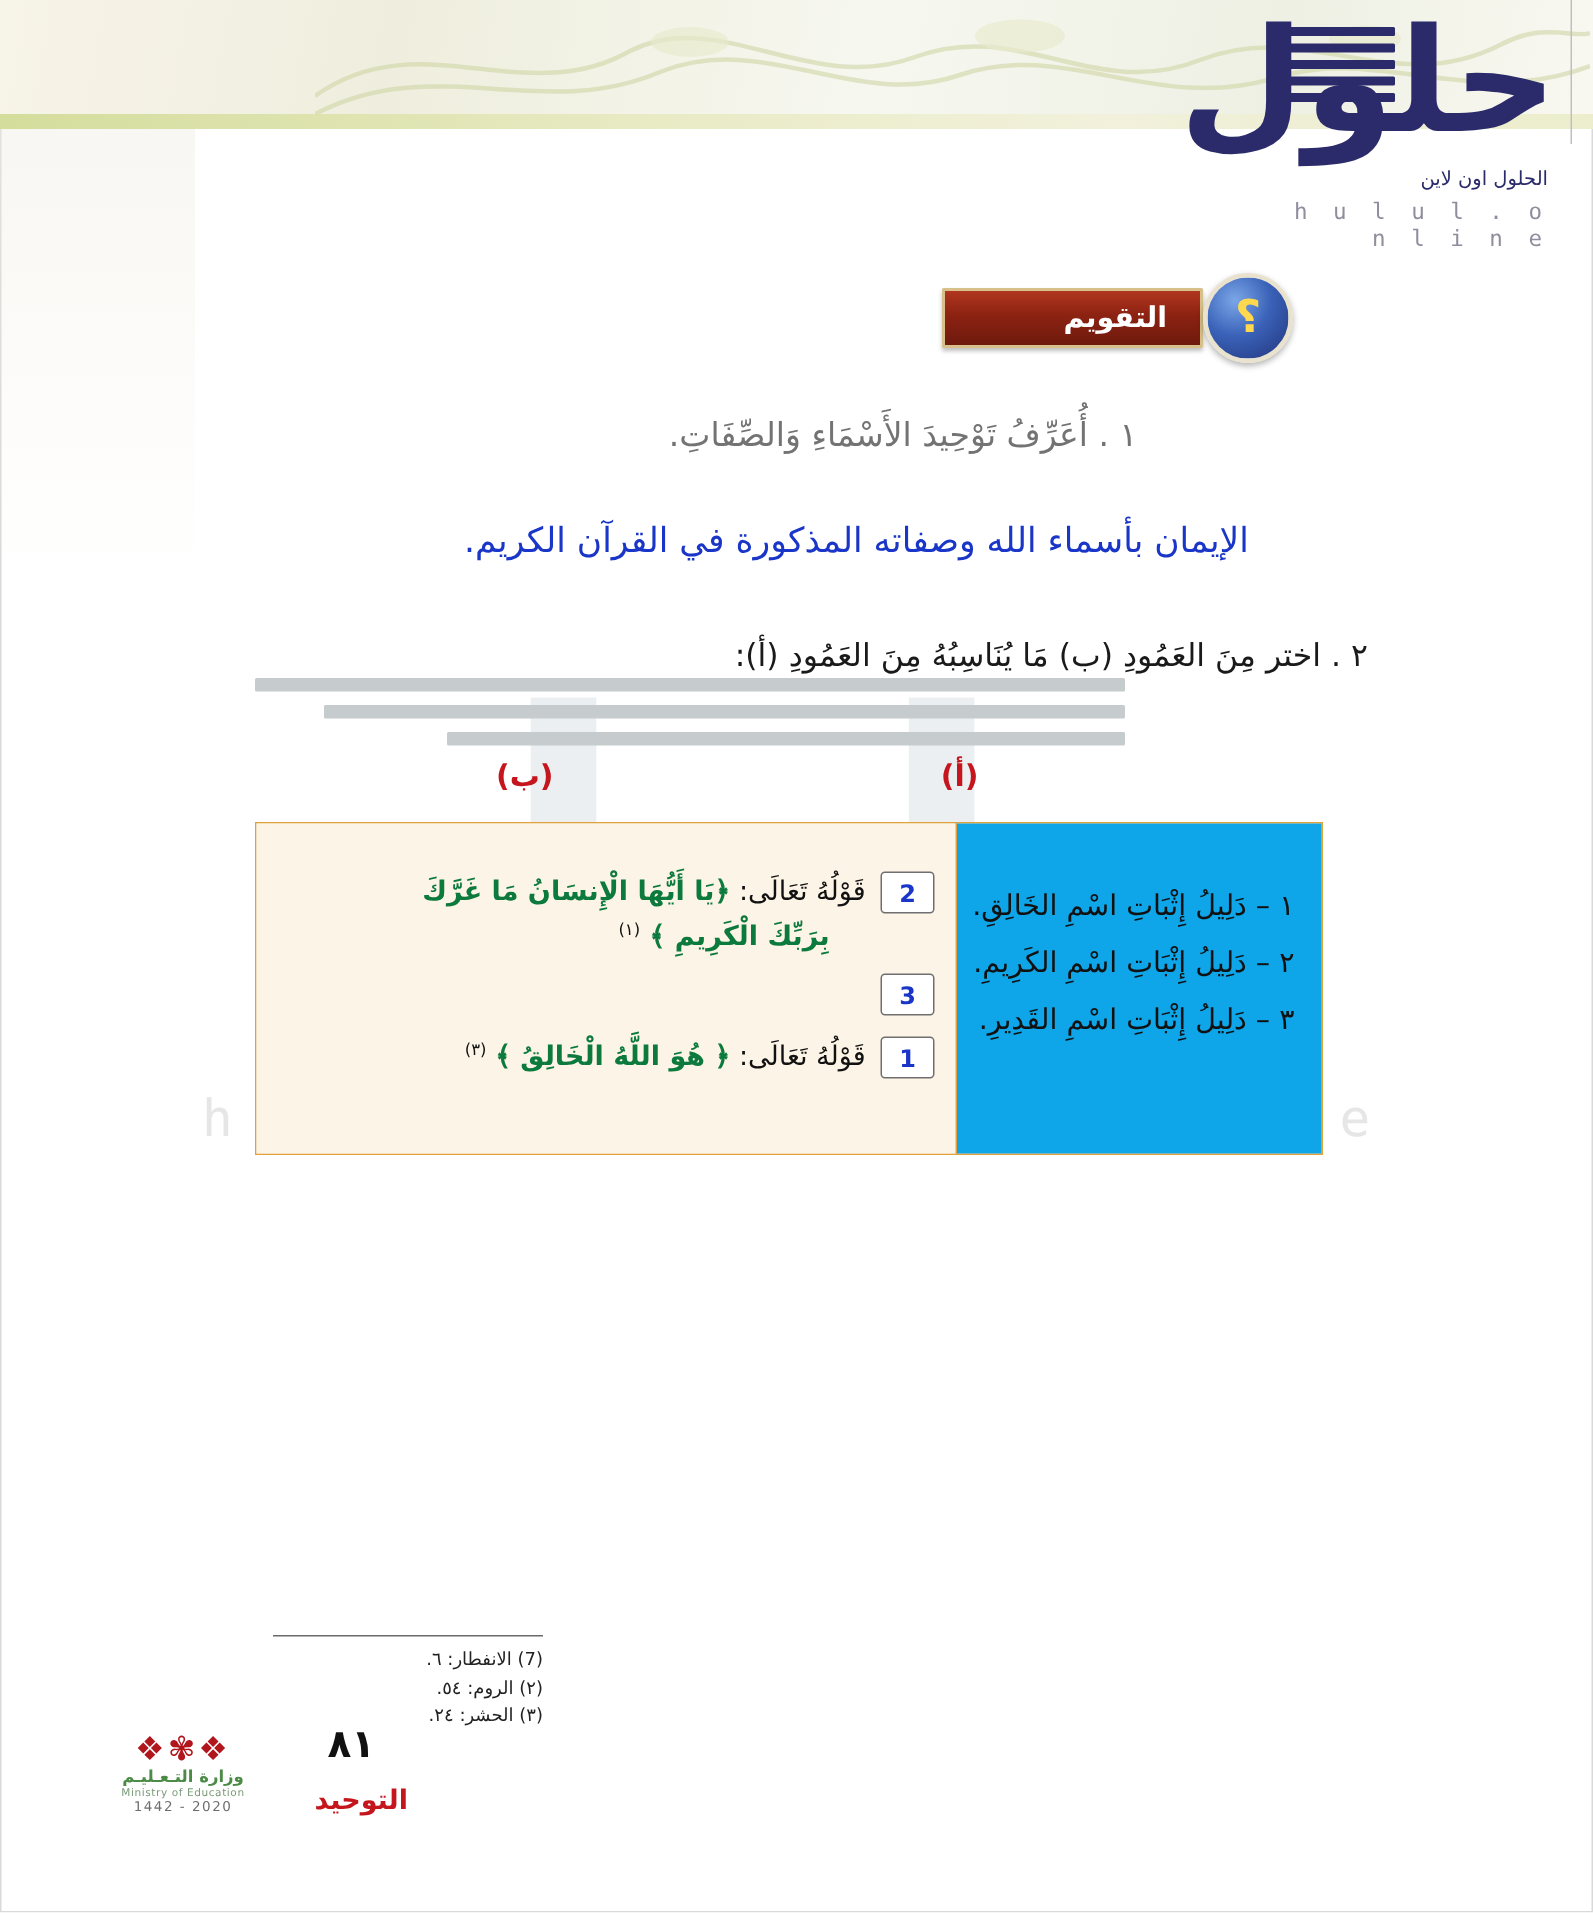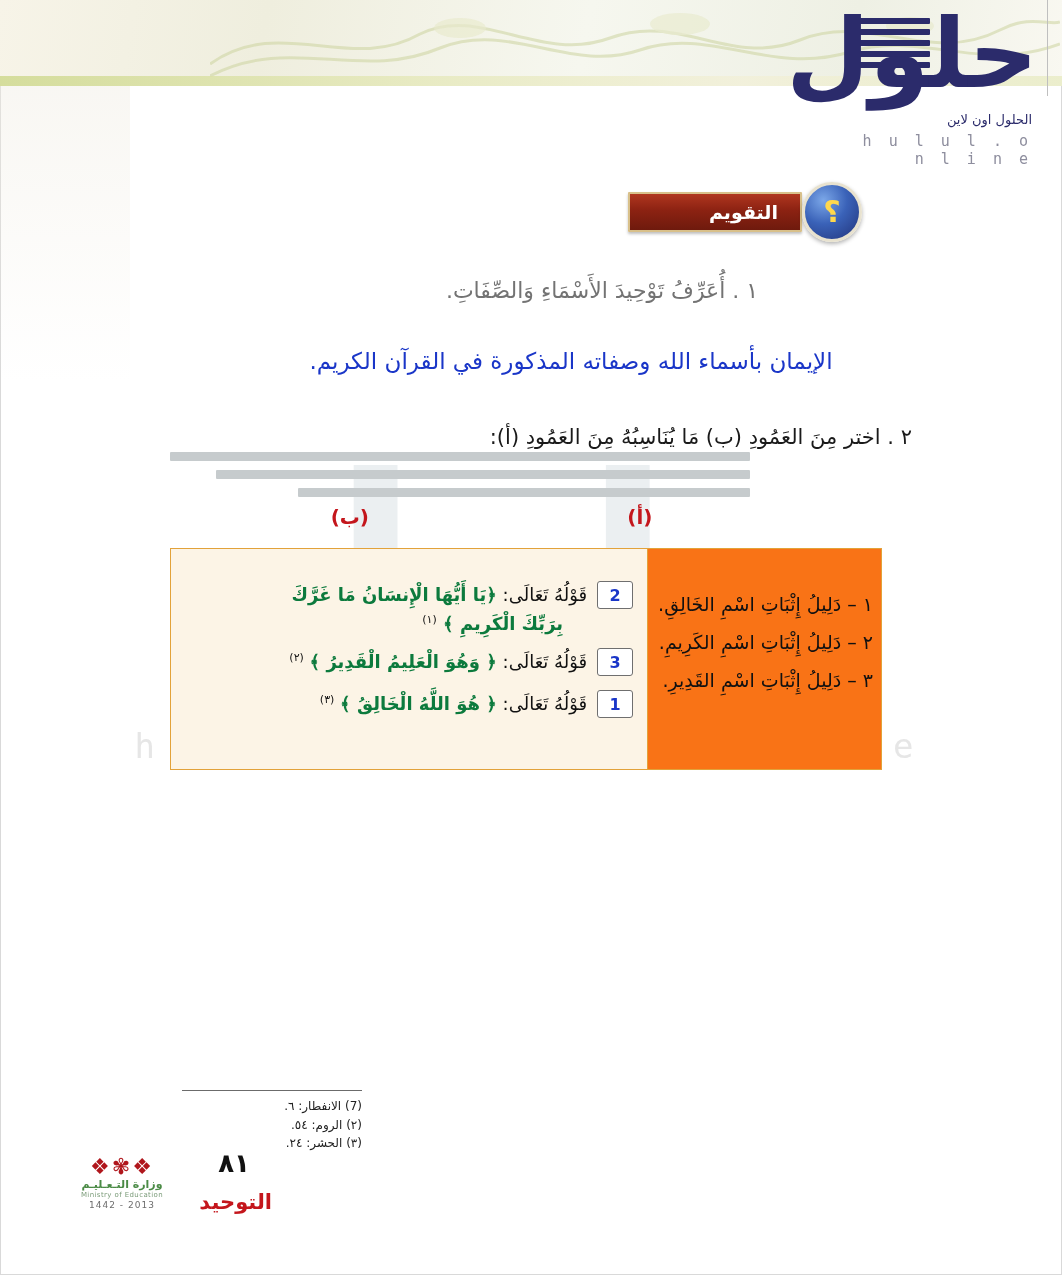--- a/index.html
+++ b/index.html
@@ -137,24 +137,24 @@
   .tbl-head .cell.left-col{flex:0 0 62%;}
 
   .tbl{
     position:absolute;right:180px;top:548px;width:712px;height:222px;
     border:1px solid #e2a23a;
     background:#fdf3e3;
     display:flex;direction:rtl;box-sizing:border-box;
   }
   .col-a{
     flex:0 0 31%;
-    background:#f97316;
+    background:#0ea5e9;
     border-left:1px solid #e2a23a;
     box-sizing:border-box;
-    padding:44px 8px 0 10px;
+    padding:44px 18px 0 10px;
     display:flex;flex-direction:column;gap:16px;
     align-items:flex-start;
   }
   .col-a .item{font-size:19px;color:#111;direction:rtl;white-space:nowrap;}
   .col-b{
     flex:1;background:#fcf4e6;padding:32px 14px 0 14px;box-sizing:border-box;
     display:flex;flex-direction:column;gap:14px;
   }
   .row-b{display:flex;align-items:flex-start;direction:rtl;gap:10px;}
   .num-box{
@@ -176,21 +176,21 @@
     position:absolute;right:700px;top:1090px;width:180px;text-align:right;direction:rtl;
   }
   .fn hr{border:none;border-top:1px solid #6b6b6b;margin:0 0 6px 0;}
   .fn div{font-size:12px;color:#222;line-height:1.55;}
 
   
   .footer-page{
     position:absolute;right:812px;top:1148px;font-size:26px;color:#111;font-weight:bold;
   }
   .footer-subject{
-    position:absolute;right:790px;top:1190px;font-size:21px;font-weight:bold;color:#c4161c;
+    position:absolute;right:790px;top:1190px;font-size:18px;font-weight:bold;color:#c4161c;
   }
   .moe{
     position:absolute;right:880px;top:1158px;width:120px;text-align:center;direction:rtl;
   }
   .moe .orn{font-size:22px;color:#b0161c;line-height:18px;letter-spacing:2px;}
   .moe .ar{font-size:11px;color:#4b8b46;font-weight:bold;letter-spacing:1px;margin-top:2px;}
   .moe .en{font-size:7px;color:#7a9b78;letter-spacing:.4px;}
   .moe .yr{font-size:9px;color:#6d6d6d;letter-spacing:1px;margin-top:1px;}
 
   
@@ -284,25 +284,20 @@
         </div>
       </div>
       <div class="cont-line">
         <span>بِرَبِّكَ الْكَرِيمِ ﴾</span>
         <span class="sup">(١)</span>
       </div>
     </div>
 
     <div class="row-b">
       <div class="num-box">3</div>
-      <div class="txt">
-        <span>قَوْلُهُ تَعَالَى:</span>
-        <span class="ayah">﴿ وَهُوَ الْعَلِيمُ الْقَدِيرُ ﴾</span>
-        <span class="sup">(٢)</span>
-      </div>
     </div>
 
     <div class="row-b">
       <div class="num-box">1</div>
       <div class="txt">
         <span>قَوْلُهُ تَعَالَى:</span>
         <span class="ayah">﴿ هُوَ اللَّهُ الْخَالِقُ ﴾</span>
         <span class="sup">(٣)</span>
       </div>
     </div>
@@ -316,14 +311,14 @@
   <div>(٢) الروم: ٥٤.</div>
   <div>(٣) الحشر: ٢٤.</div>
 </div>
 
 <div class="footer-page">٨١</div>
 <div class="footer-subject">التوحيد</div>
 <div class="moe">
   <div class="orn">❖✾❖</div>
   <div class="ar">وزارة التـعـليـم</div>
   <div class="en">Ministry of Education</div>
-  <div class="yr">2013 - 1442</div>
+  <div class="yr">2020 - 1442</div>
 </div>
 
 </body></html>

